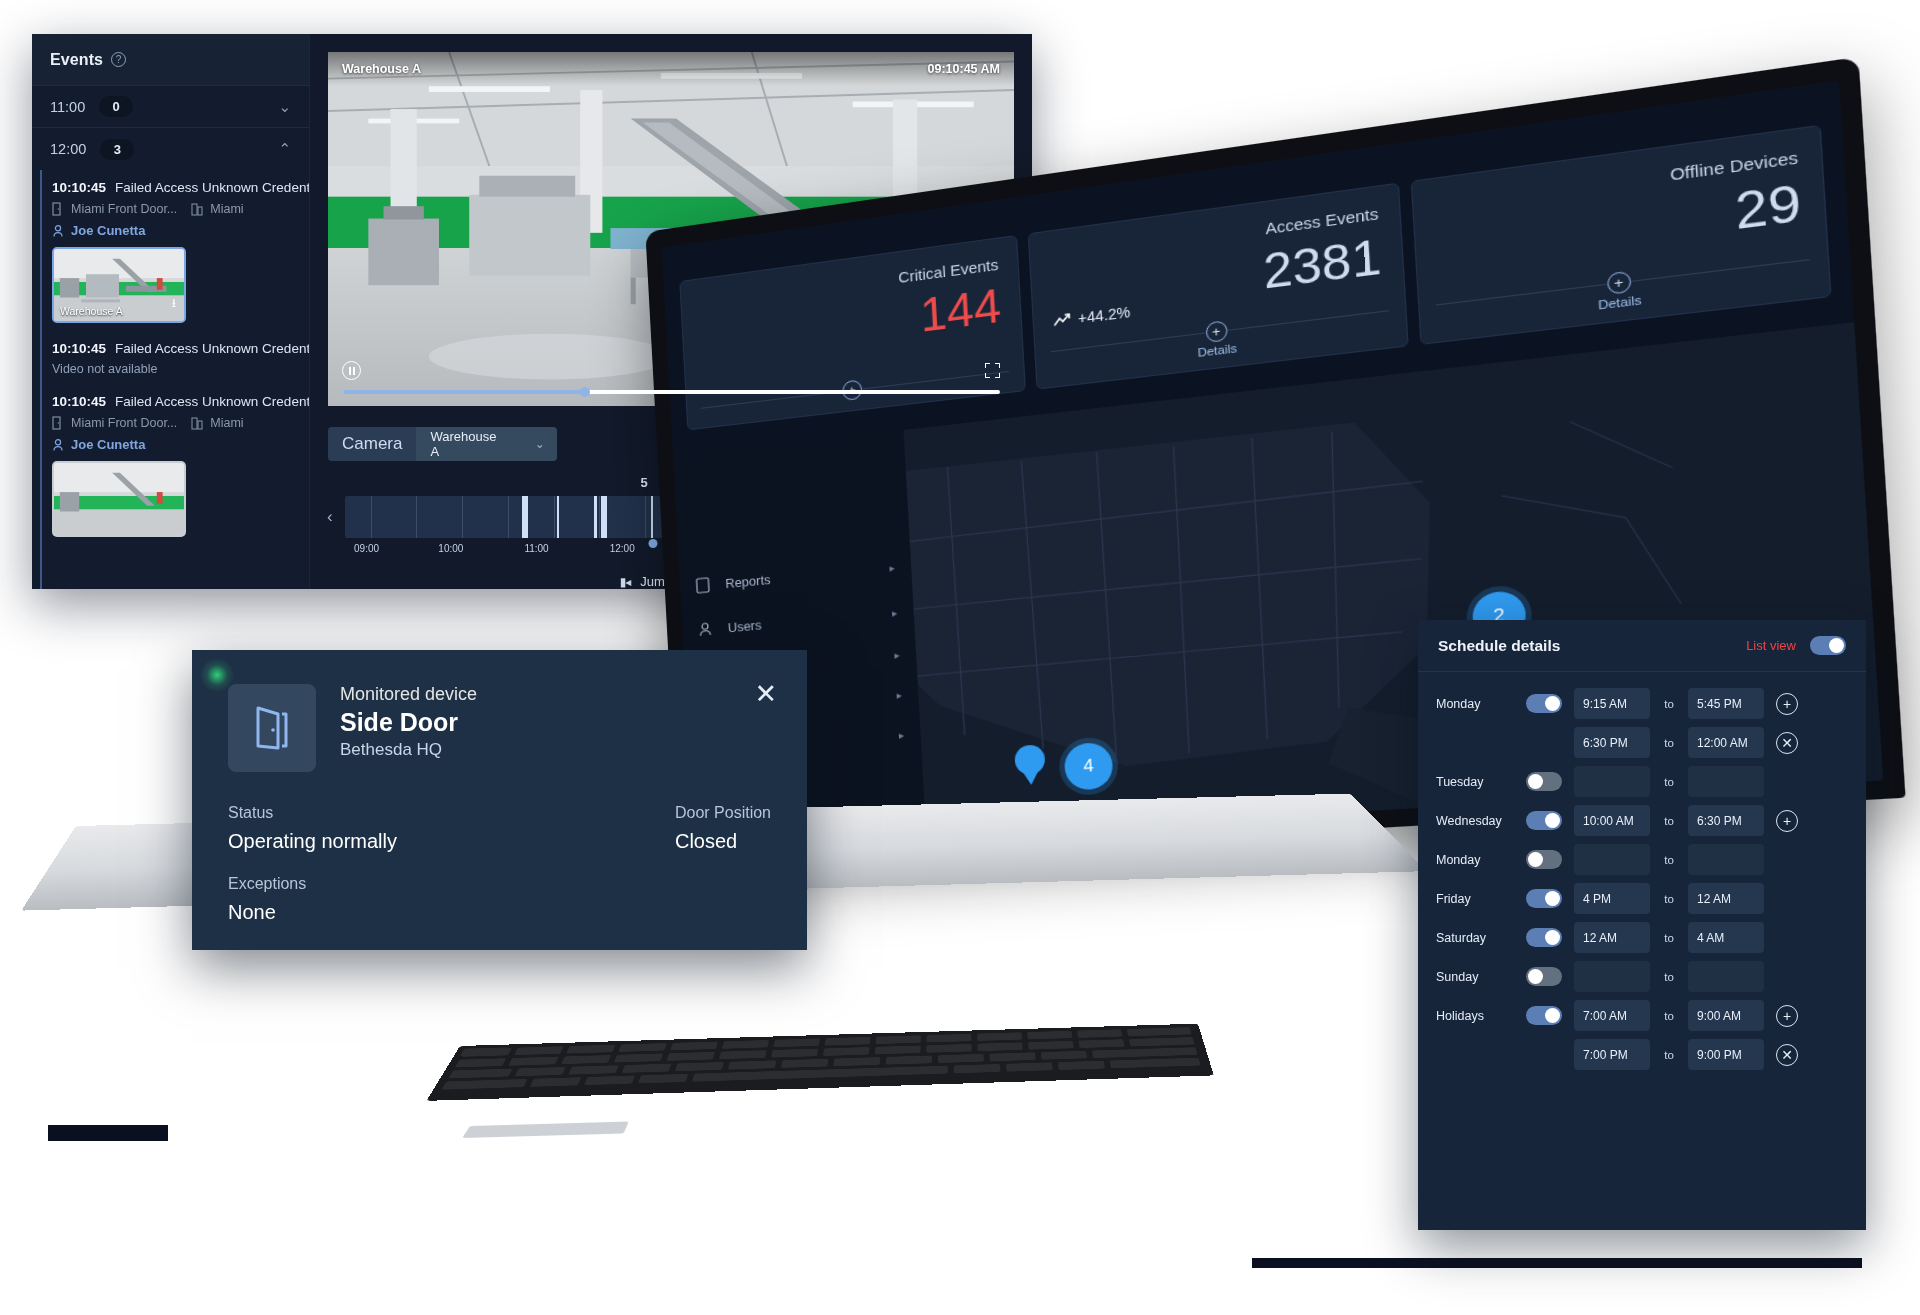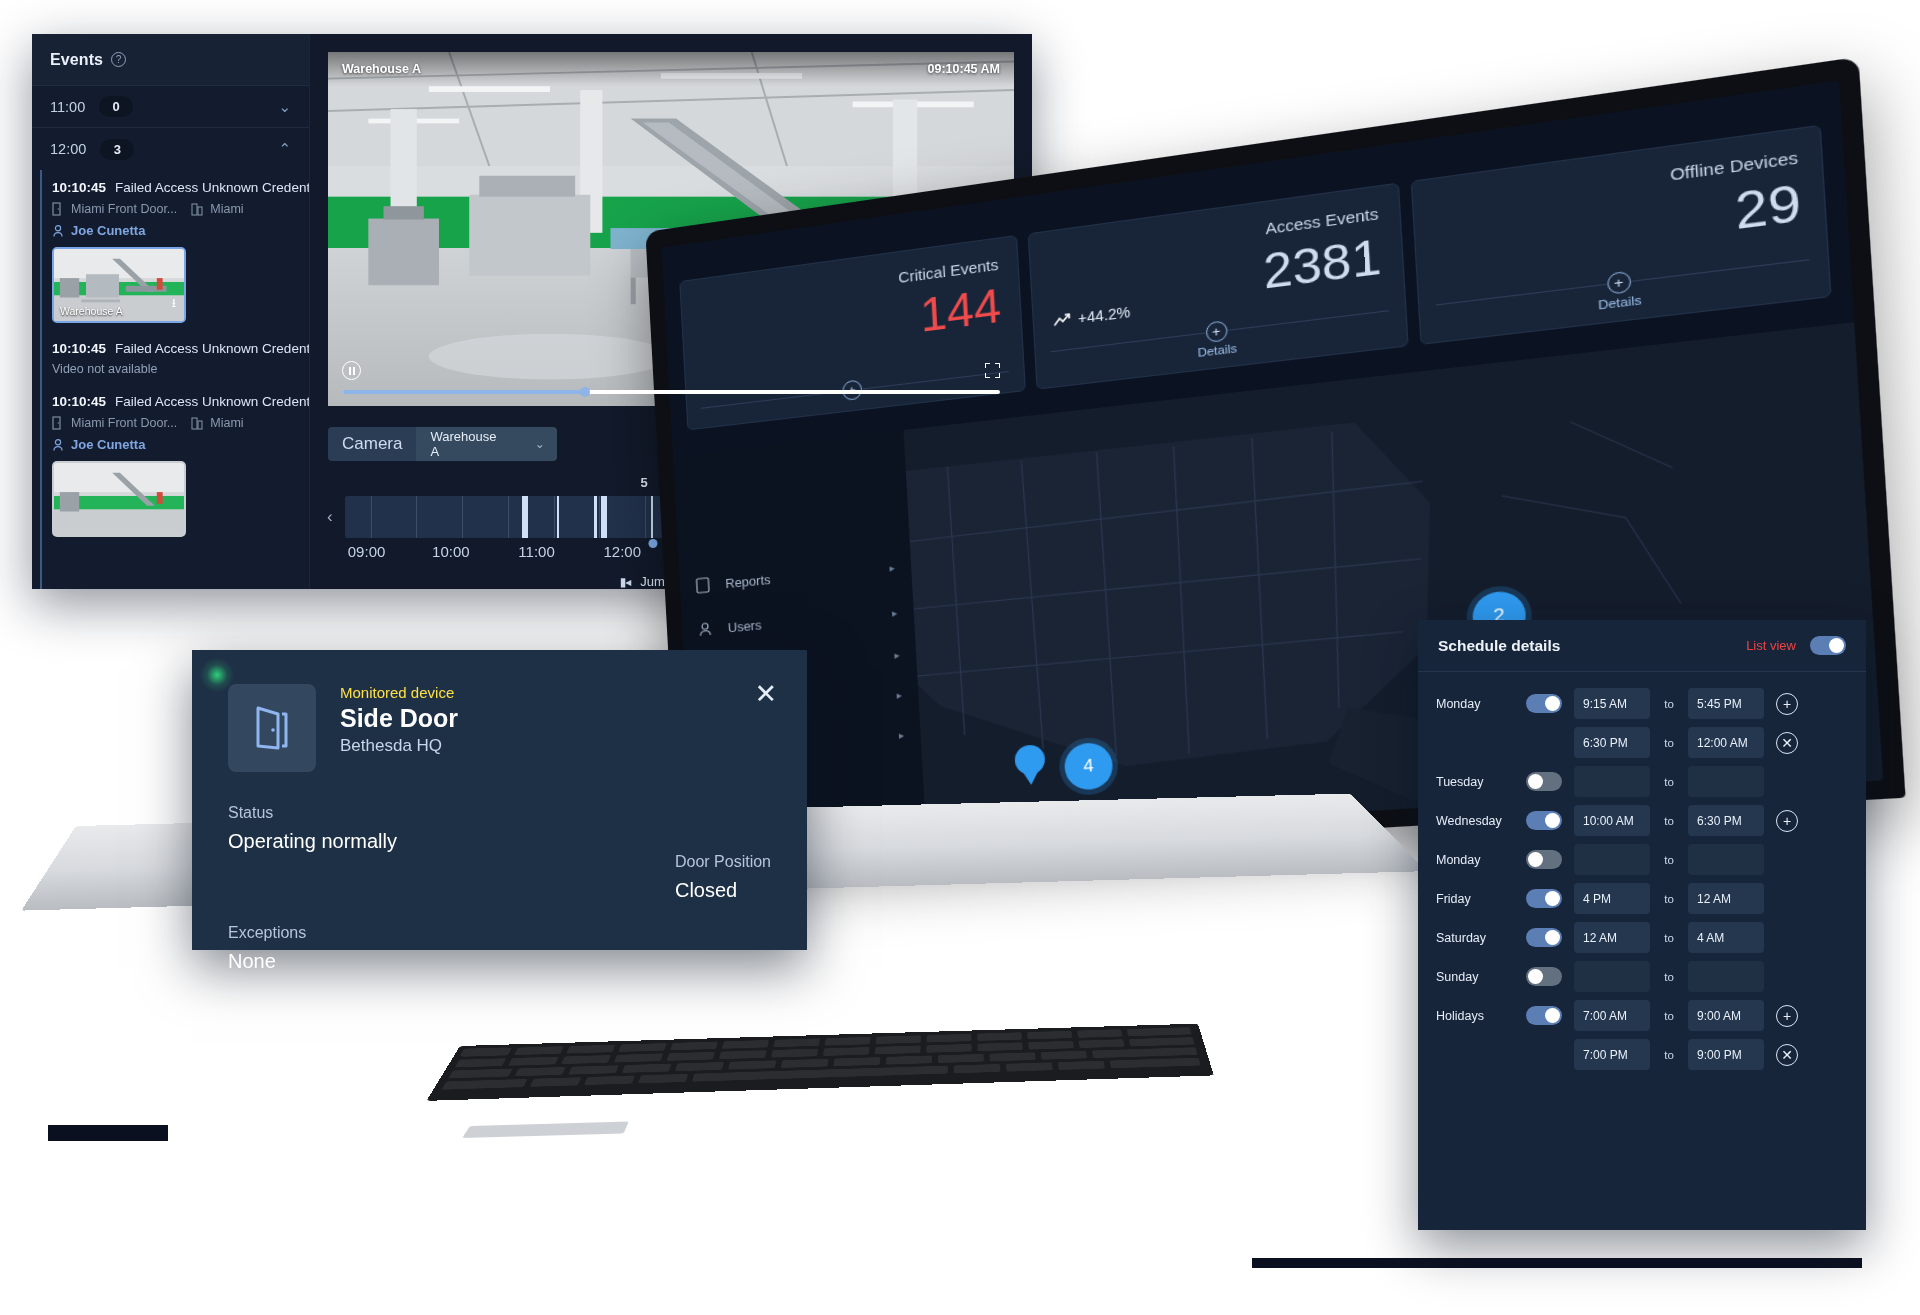--- a/index.html
+++ b/index.html
@@ -128,21 +128,21 @@
   .events-count { text-align:center; margin-top:9px; color:#dfe8f5; font-size:13px; }
   .events-count b { font-weight:700; margin-right:14px; }
 
   .timeline-wrap { display:flex; align-items:center; gap:9px; padding:6px 14px 0; }
   .tl-arrow { color:#9db2cd; font-size:17px; cursor:pointer; padding:0 3px; }
   .timeline { position:relative; flex:1; height:42px; background:#21314b; border-radius:2px; overflow:hidden; }
   .tl-tick { position:absolute; top:0; bottom:0; width:1px; background:#3c4d68; }
   .tl-ev { position:absolute; top:0; bottom:0; background:#cfe0f7; }
   .tl-ev.hl { background:#8fbcef; }
   .tl-labels { position:relative; height:22px; margin:5px 14px 0 28px; }
-  .tl-labels span { position:absolute; color:#c6d4e8; font-size:15px; transform:translateX(-50%); }
+  .tl-labels span { position:absolute; color:#c6d4e8; font-size:10px; transform:translateX(-50%); }
   .tl-cursor { position:absolute; width:9px;height:9px;border-radius:50%;background:#7fb0ee; top:-4px; transform:translateX(-50%); }
   .jump-row { display:flex; align-items:center; justify-content:center; gap:10px; margin-top:10px; color:#dde7f5; font-size:13px; }
   .jump-row .g { color:#cfdcef; font-size:12px; letter-spacing:-1px; }
 
   
   .laptop { position:absolute; left:40px; top:228px; width:1800px; height:1040px; }
   .lid {
     position:absolute; left:640px; top:0px; width:1080px; height:640px;
     background:#0d0f14; border-radius:14px 14px 4px 4px;
     transform: perspective(1700px) rotateY(-13deg) rotateZ(-3.2deg);
@@ -190,25 +190,25 @@
 
   
   .device-card {
     position:absolute; left:192px; top:650px; width:615px; height:300px;
     background:#1e3045; box-shadow:0 18px 50px rgba(5,15,30,.5);
   }
   .glow-dot { position:absolute; left:8px; top:8px; width:34px;height:34px;border-radius:50%;
     background:radial-gradient(circle,#2ecf7a 0%, rgba(46,207,122,.18) 42%, rgba(46,207,122,0) 72%); }
   .dev-head { display:flex; align-items:flex-start; gap:24px; padding:34px 30px 0 36px; }
   .dev-icon { width:88px;height:88px;border-radius:8px;background:#33475f; display:flex;align-items:center;justify-content:center; flex:none; }
-  .dev-kicker { color:#fde047; font-size:15px; }
+  .dev-kicker { color:#e5e5e5; font-size:18px; }
   .dev-name { color:#ffffff; font-size:25px; font-weight:700; margin-top:3px; }
   .dev-loc { color:#c7d6e8; font-size:17px; margin-top:3px; }
   .dev-close { margin-left:auto; color:#e4edf8; font-size:27px; line-height:20px; cursor:pointer; font-weight:300; }
-  .dev-grid { display:flex; padding:32px 36px 0 36px;flex-direction:column; }
+  .dev-grid { display:flex; padding:32px 36px 0 36px; }
   .dev-field { }
   .df-lbl { color:#b6c6da; font-size:16px; }
   .df-val { color:#ffffff; font-size:20px; margin-top:8px; }
   .dev-right { margin-left:auto; text-align:left; }
 
   
   .sched {
     position:absolute; left:1418px; top:620px; width:448px; height:610px;
     background:#16253a; box-shadow:0 18px 48px rgba(5,15,30,.45);
   }

